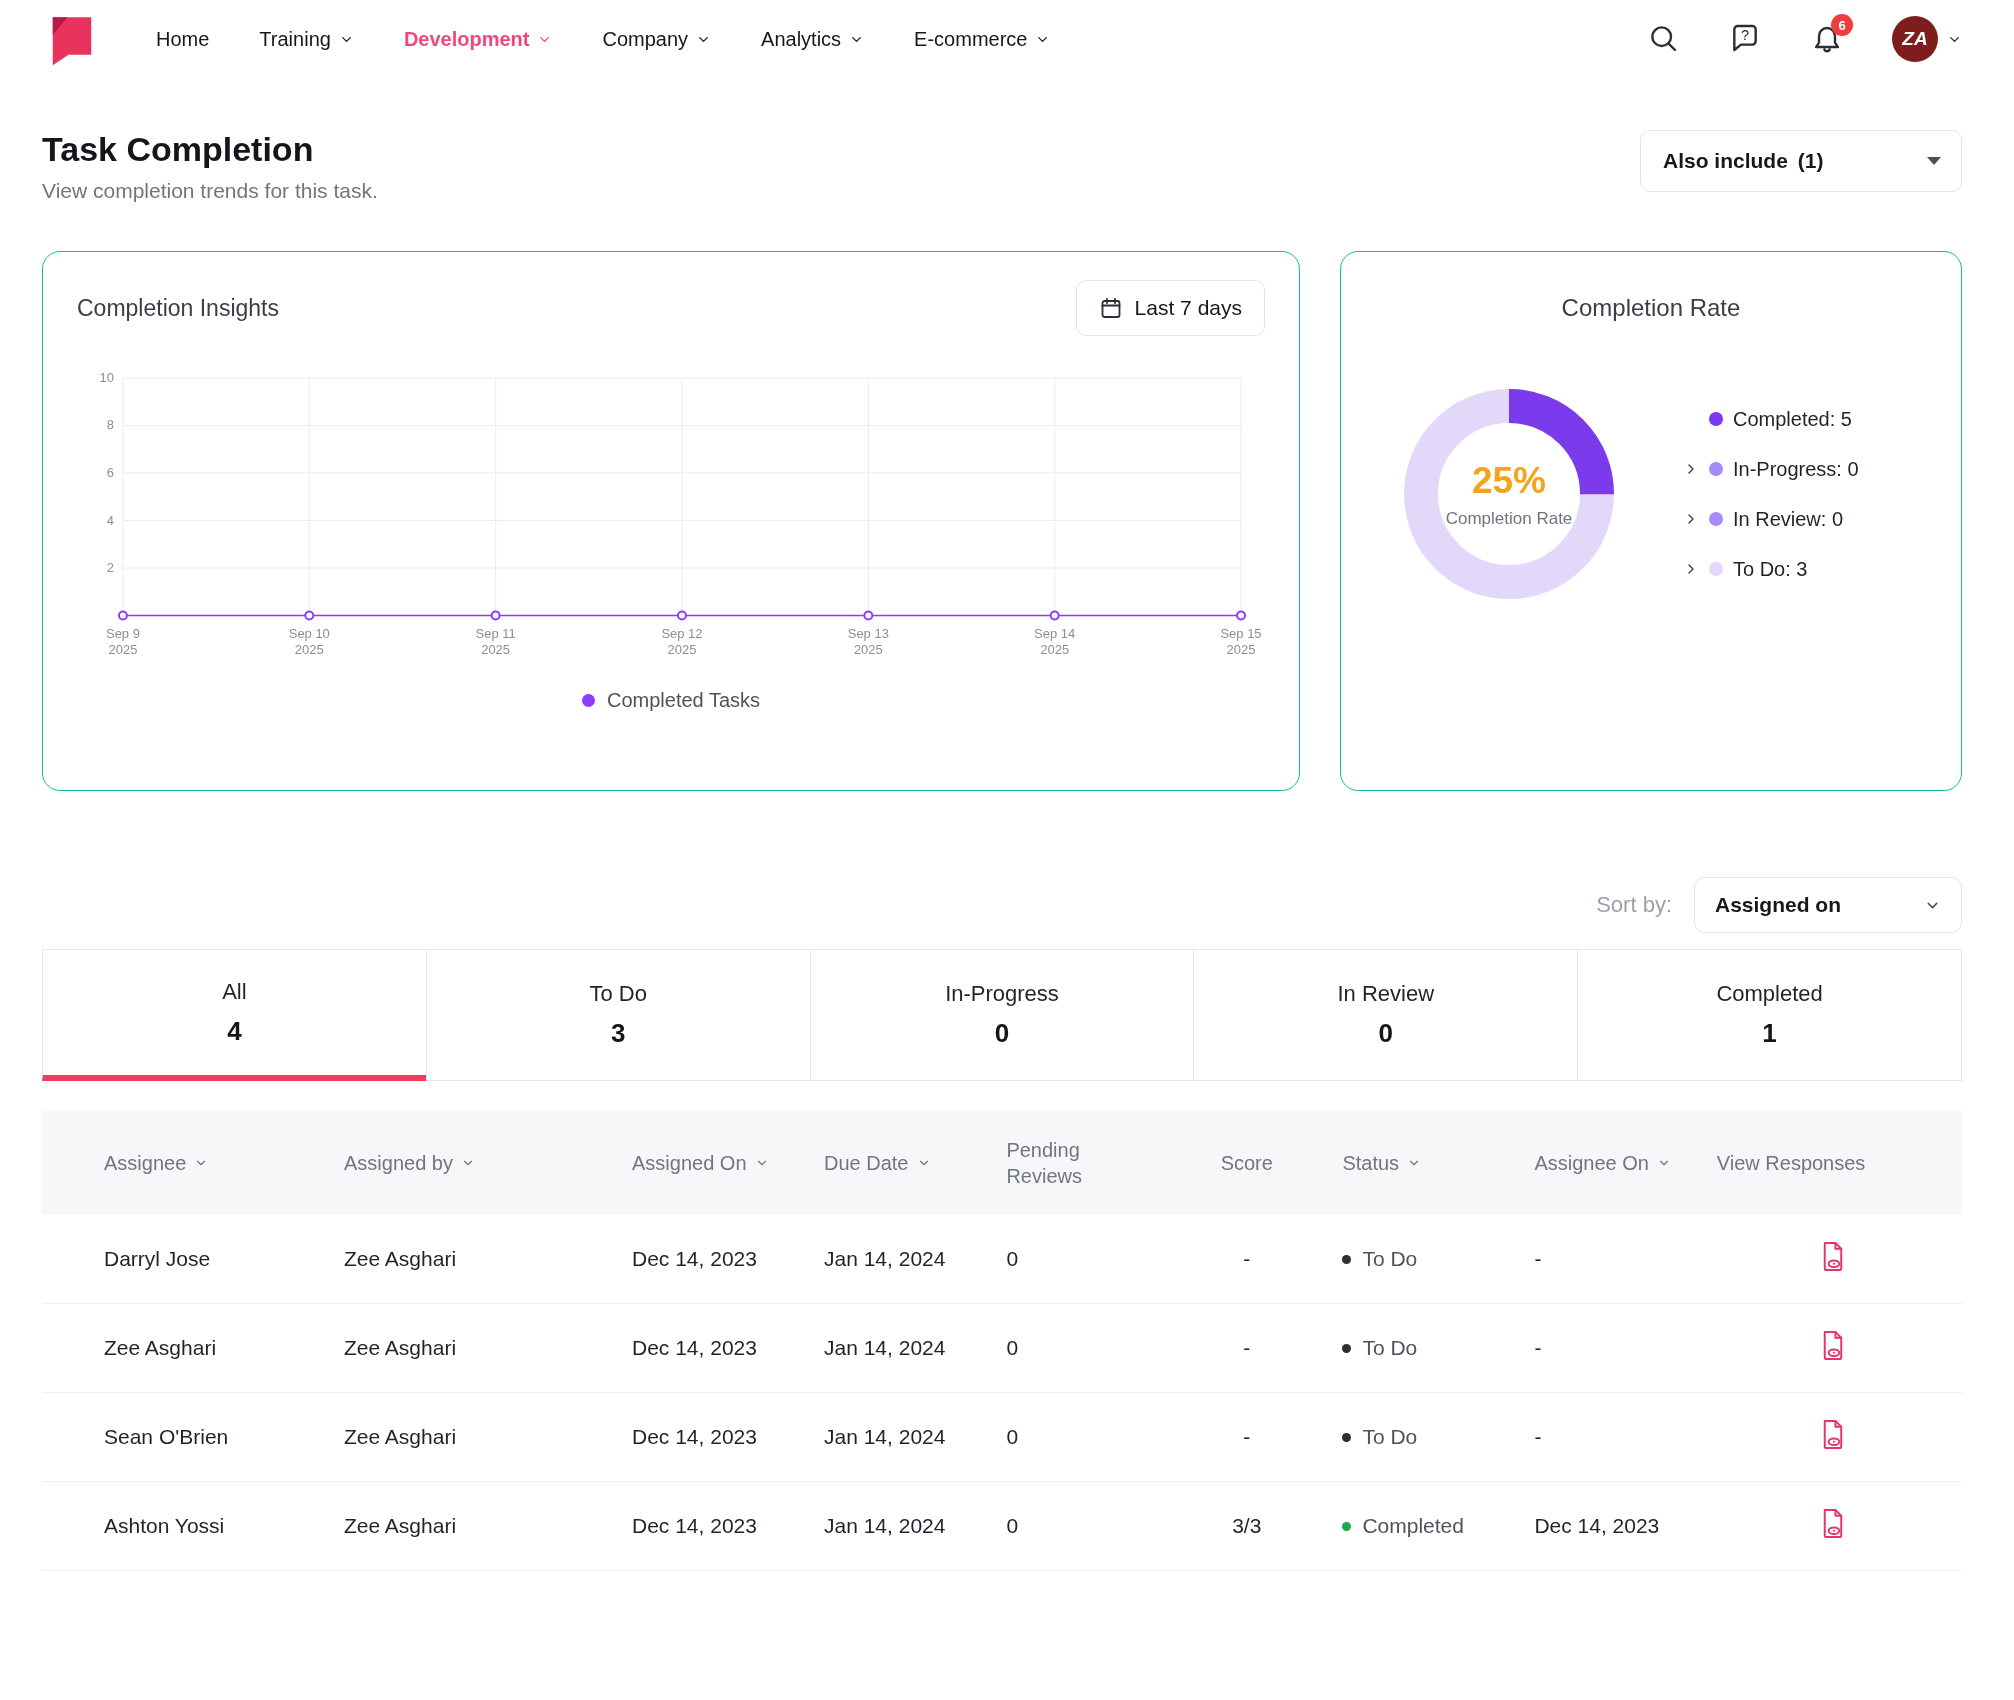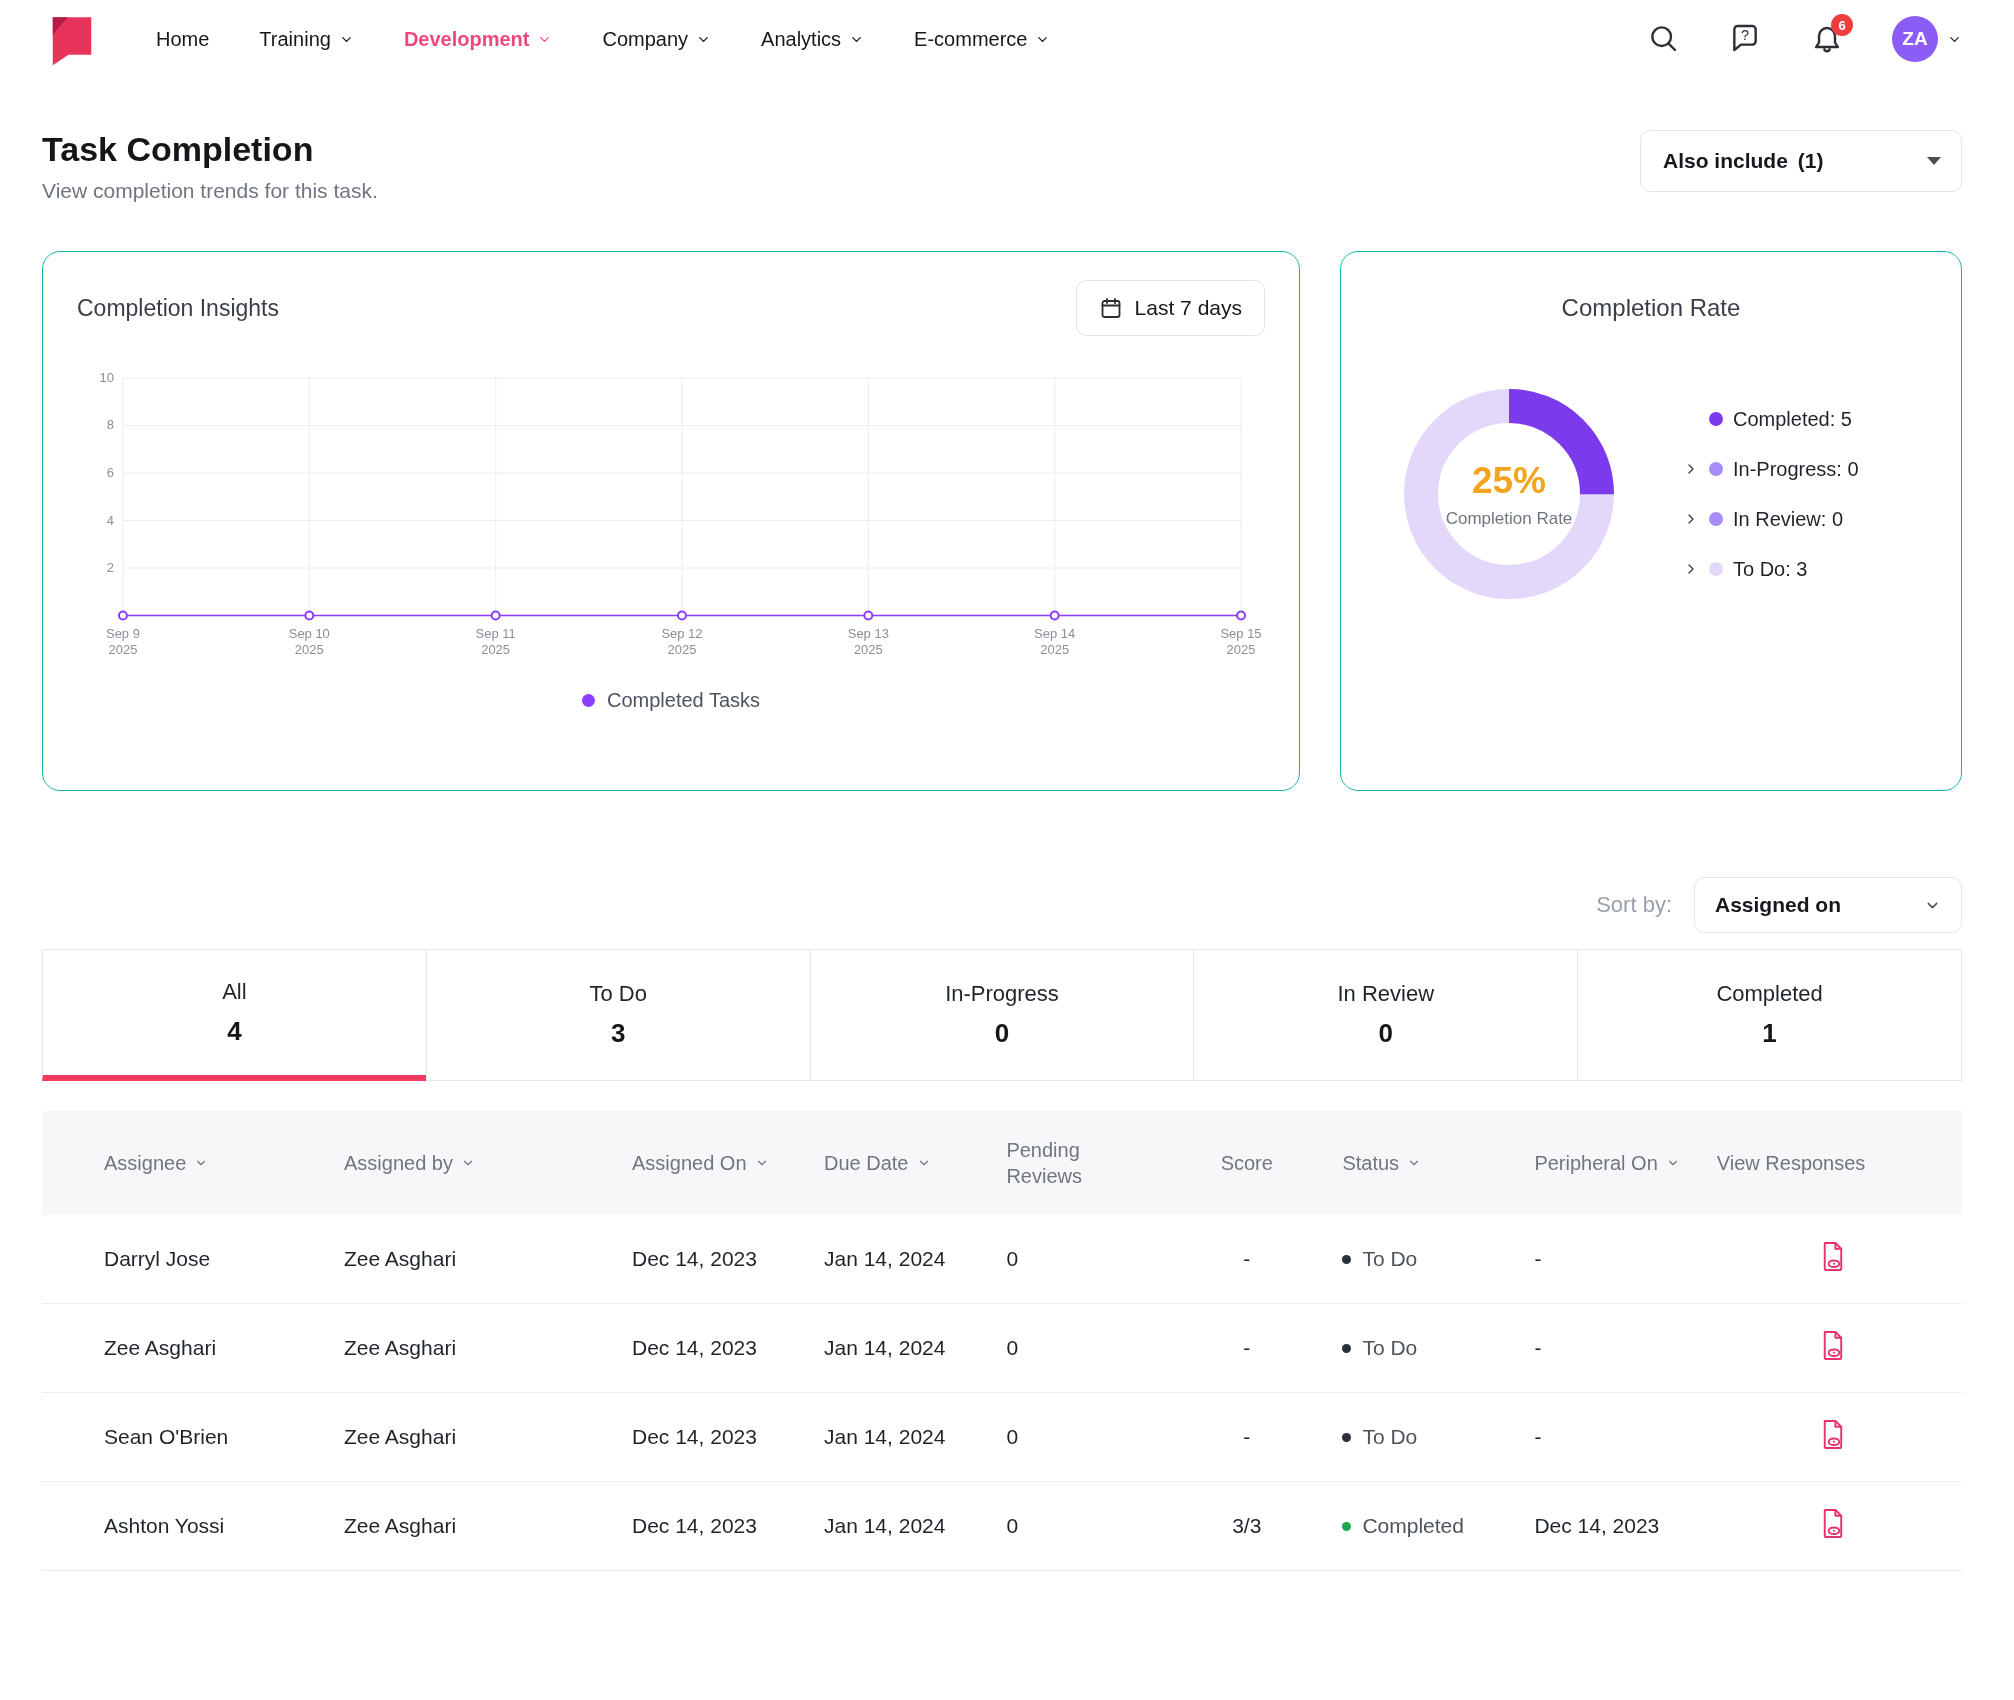--- a/index.html
+++ b/index.html
@@ -16,21 +16,21 @@
   .logo { display:block; width:56px; height:56px; cursor:pointer; }
   .logo svg { width:56px; height:56px; display:block; }
   .nav-items { display:flex; align-items:center; gap:50px; margin-left:56px; }
   .nav-item { display:flex; align-items:center; gap:8px; font-size:20px; color:#16181D; cursor:pointer; text-decoration:none; }
   .nav-item.active { color:#F0487C; font-weight:600; }
   .nav-right { margin-left:auto; display:flex; align-items:center; gap:48px; }
   .icon-btn { position:relative; background:none; border:none; padding:0; cursor:pointer; width:34px; height:34px; }
   .icon-btn svg { width:32px; height:32px; stroke:#2A2E35; fill:none; stroke-width:1.8; stroke-linecap:round; stroke-linejoin:round; }
   .badge { position:absolute; top:-8px; right:-9px; background:#F03D3D; color:#fff; font-size:13px; min-width:22px; height:22px; padding:0 4px; border-radius:11px; display:flex; align-items:center; justify-content:center; font-weight:700; }
   .avatar-group { display:flex; align-items:center; gap:9px; cursor:pointer; }
-  .avatar { width:46px; height:46px; border-radius:50%; background:#8b5cf6; color:#fff; font-weight:700; font-size:19px; display:flex; align-items:center; justify-content:center; }
+  .avatar { width:46px; height:46px; border-radius:50%; background:#7f1d1d; color:#fff; font-weight:700; font-size:19px; display:flex; align-items:center; justify-content:center;font-style:italic; }
 
   
   .main { padding:0 52px 0 42px; }
 
   .title-row { display:flex; align-items:center; margin-top:46px; }
   .back-btn { display:flex; align-items:center; gap:10px; height:58px; padding:0 28px 0 20px; border:1px solid #E4E4E8; border-radius:29px; background:#fff; font-size:21px; font-weight:600; color:#16181D; cursor:pointer; box-shadow:0 1px 3px rgba(0,0,0,.05); font-family:inherit; }
   .back-btn .chev { width:18px; height:18px; }
   .task-title-box { margin-left:30px; border:4px solid #E0401F; border-radius:4px; padding:20px 42px 20px 28px; display:flex; align-items:baseline; gap:13px; }
   .task-prefix { font-size:30px; color:#8A8F98; }
   .task-title { font-size:30px; font-weight:700; color:#16181D; letter-spacing:.2px; }
@@ -374,21 +374,21 @@
             <th class="col-5"><span class="th-inner">
                 <span>Score</span>
               </span></th>
             <th class="col-6"><span class="th-inner">
                 <span>Status</span>
                 <svg class="chev th-chev" viewBox="0 0 24 24">
                   <polyline points="6 9 12 15 18 9"></polyline>
                 </svg>
               </span></th>
             <th class="col-7"><span class="th-inner">
-                <span>Peripheral On</span>
+                <span>Assignee On</span>
                 <svg class="chev th-chev" viewBox="0 0 24 24">
                   <polyline points="6 9 12 15 18 9"></polyline>
                 </svg>
               </span></th>
             <th class="col-8"><span class="th-inner">
                 <span>View Responses</span>
               </span></th>
           </tr>
         </thead>
       <tbody>

